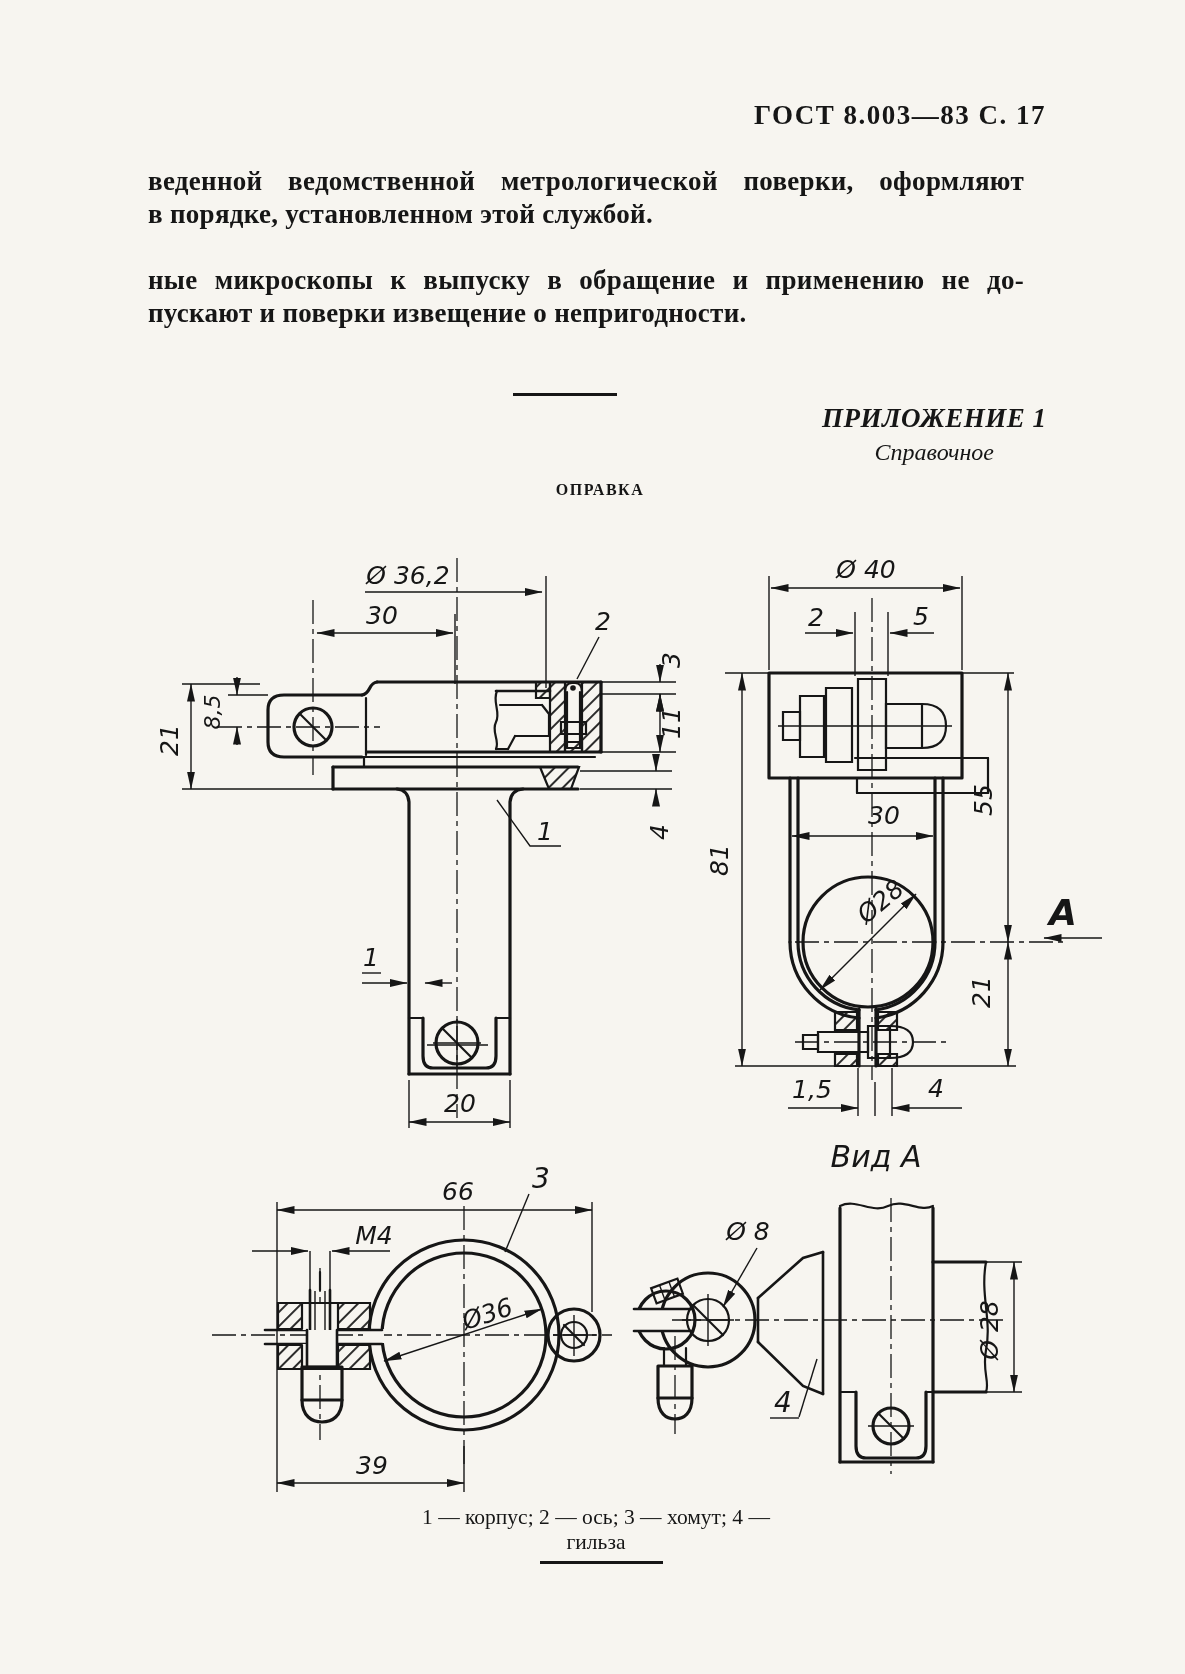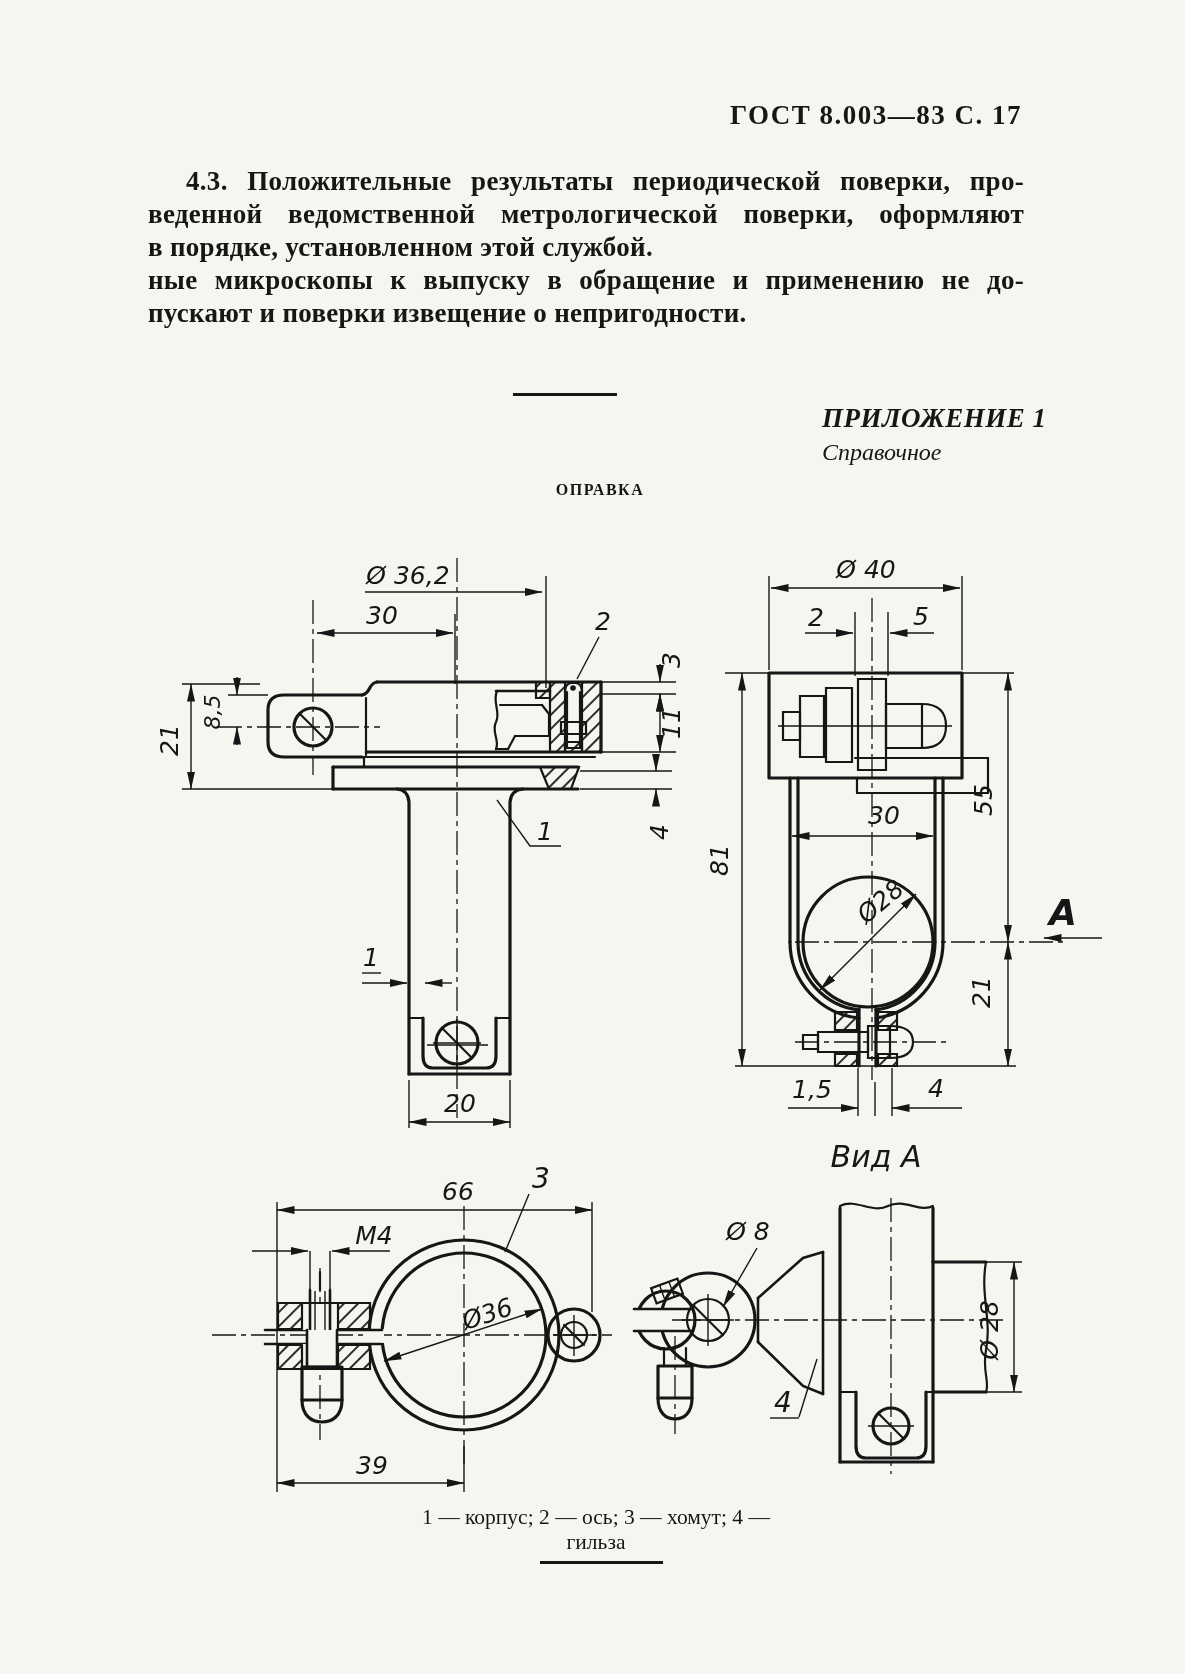--- a/index.html
+++ b/index.html
@@ -1,27 +1,27 @@
 <!DOCTYPE html>
 <html><head>
 <meta charset="utf-8">
 <style>
   html,body{margin:0;padding:0;background:#e8e6e1;}
   .page{position:relative;width:1185px;height:1674px;background:#f7f5f0;
         font-family:"Liberation Serif",serif;color:#161616;overflow:hidden;}
   .hdr{position:absolute;top:100px;left:0;width:1022px;text-align:right;
-       font-size:27px;font-weight:bold;letter-spacing:1.5px;}
+       font-size:27px;font-weight:bold;letter-spacing:1.5px;padding-left:24px;}
   .para{position:absolute;left:148px;width:876px;font-size:27px;font-weight:bold;
         line-height:33px;letter-spacing:.3px;}
   .p43{top:165px}.p44{top:264px}
   .jl{text-align:justify;text-align-last:justify;}
   .ind{text-indent:38px;}
   .div1{position:absolute;left:513px;top:393px;width:104px;height:3px;background:#161616;}
   .div2{position:absolute;left:540px;top:1561px;width:123px;height:3px;background:#161616;}
-  .app{position:absolute;left:822px;top:403px;font-style:italic;}
+  .app{position:absolute;left:822px;top:403px;font-style:italic;text-align:center;}
   .app .a1{font-size:27px;font-weight:bold;letter-spacing:.5px;}
   .app .a2{font-size:24px;margin-top:5px;}
   .title{position:absolute;left:490px;top:481px;width:220px;text-align:center;
          font-size:16px;font-weight:bold;letter-spacing:1.5px;}
   .cap{position:absolute;left:396px;top:1505px;width:400px;text-align:center;
        font-size:21.5px;font-weight:normal;}
   svg{position:absolute;overflow:visible;}
   svg text{font-family:"DejaVu Sans",sans-serif;font-style:italic;fill:#161616;}
   .dm{font-size:25px;}
   .dmS{font-size:22px;}
@@ -40,21 +40,20 @@
   pattern line{stroke:#161616;stroke-width:1.8;}
 </style>
 </head>
 <body>
 
 <div class="page">
 
   <div class="hdr">ГОСТ 8.003—83 С. 17</div>
 
   <div class="para p43">
-    <div class="jl ind">4.3. Положительные результаты периодической поверки, про-</div>
     <div class="jl">веденной ведомственной метрологической поверки, оформляют</div>
     <div>в порядке, установленном этой службой.</div>
   </div>
 
   <div class="para p44">
     <div class="jl">ные микроскопы к выпуску в обращение и применению не до-</div>
     <div>пускают и поверки извещение о непригодности.</div>
   </div>
 
   <div class="div1"></div>

